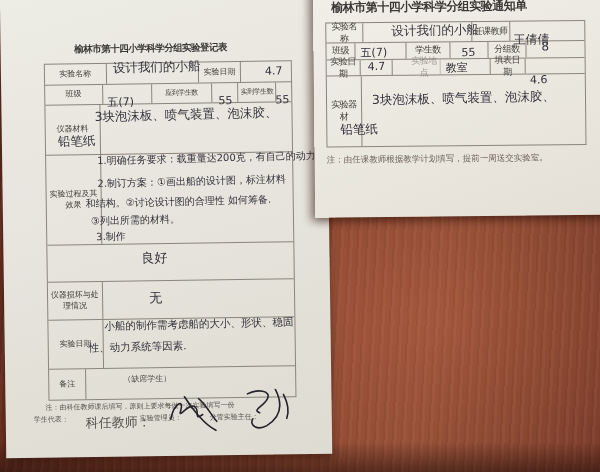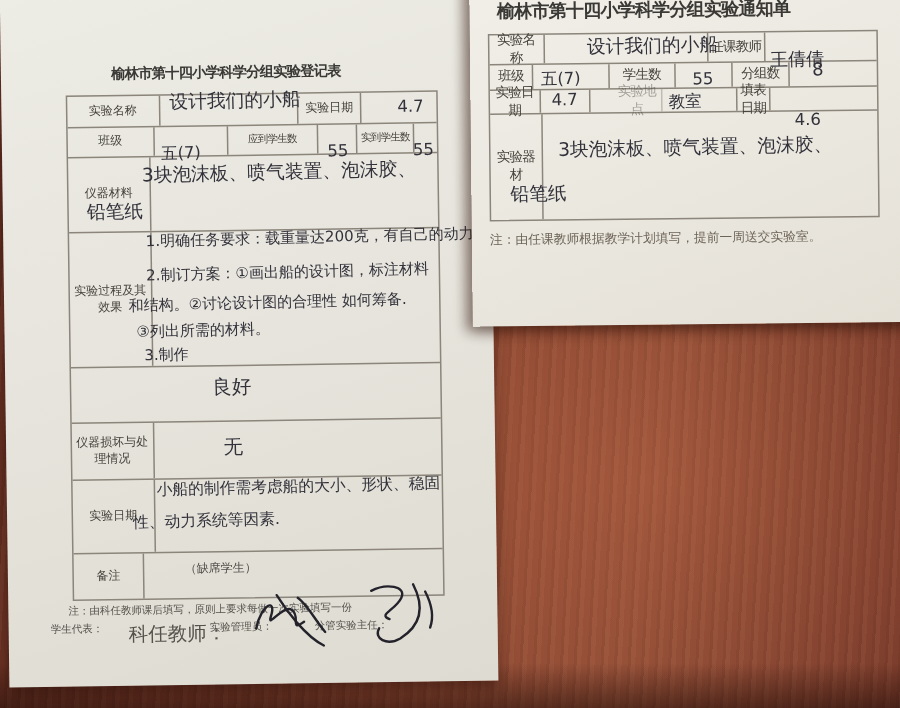--- a/index.html
+++ b/index.html
@@ -87,21 +87,21 @@
       </div>
       <div class="tr" style="height:38px">
         <div class="td lab" style="width:55px">仪器损坏与处理情况</div>
         <div class="td" style="width:193px"></div>
       </div>
       <div class="tr" style="height:49px">
         <div class="td lab" style="width:55px">实验日期</div>
         <div class="td" style="width:193px"></div>
       </div>
       <div class="tr" style="height:30px">
-        <div class="td lab" style="width:47px">备注</div>
+        <div class="td lab" style="width:37px">备注</div>
         <div class="td" style="width:193px"></div>
       </div>
     </div>
 
     <span class="hw" style="left:112px;top:73px;font-size:12.5px">设计我们的小船</span>
     <span class="hw" style="left:264px;top:80px;font-size:11px">4.7</span>
     <span class="hw" style="left:106px;top:108px;font-size:11px">五(7)</span>
     <span class="hw" style="left:217px;top:109px;font-size:11px">55</span>
     <span class="hw" style="left:274px;top:109px;font-size:11px">55</span>
     <span class="hw" style="left:93px;top:121px;font-size:12.5px">3块泡沫板、喷气装置、泡沫胶、</span>
@@ -155,21 +155,21 @@
         <div class="td lab" style="width:46px">学生数</div>
         <div class="td" style="width:39px"></div>
         <div class="td lab" style="width:39px">分组数</div>
         <div class="td" style="width:60px"></div>
       </div>
       <div class="tr" style="height:16px">
         <div class="td lab" style="width:34px">实验日期</div>
         <div class="td" style="width:33px"></div>
         <div class="td lab faded" style="width:48px">实验地点</div>
         <div class="td" style="width:50px"></div>
-        <div class="td lab" style="width:22px">填表日期</div>
+        <div class="td lab" style="width:35px">填表日期</div>
         <div class="td" style="width:60px"></div>
       </div>
       <div class="tr" style="height:70px">
         <div class="td lab" style="width:35px">实验器材</div>
         <div class="td" style="width:225px"></div>
       </div>
     </div>
 
     <span class="hw" style="left:78px;top:44px;font-size:12.5px">设计我们的小船</span>
     <span class="hw" style="left:200px;top:54px;font-size:12px">王倩倩</span>

